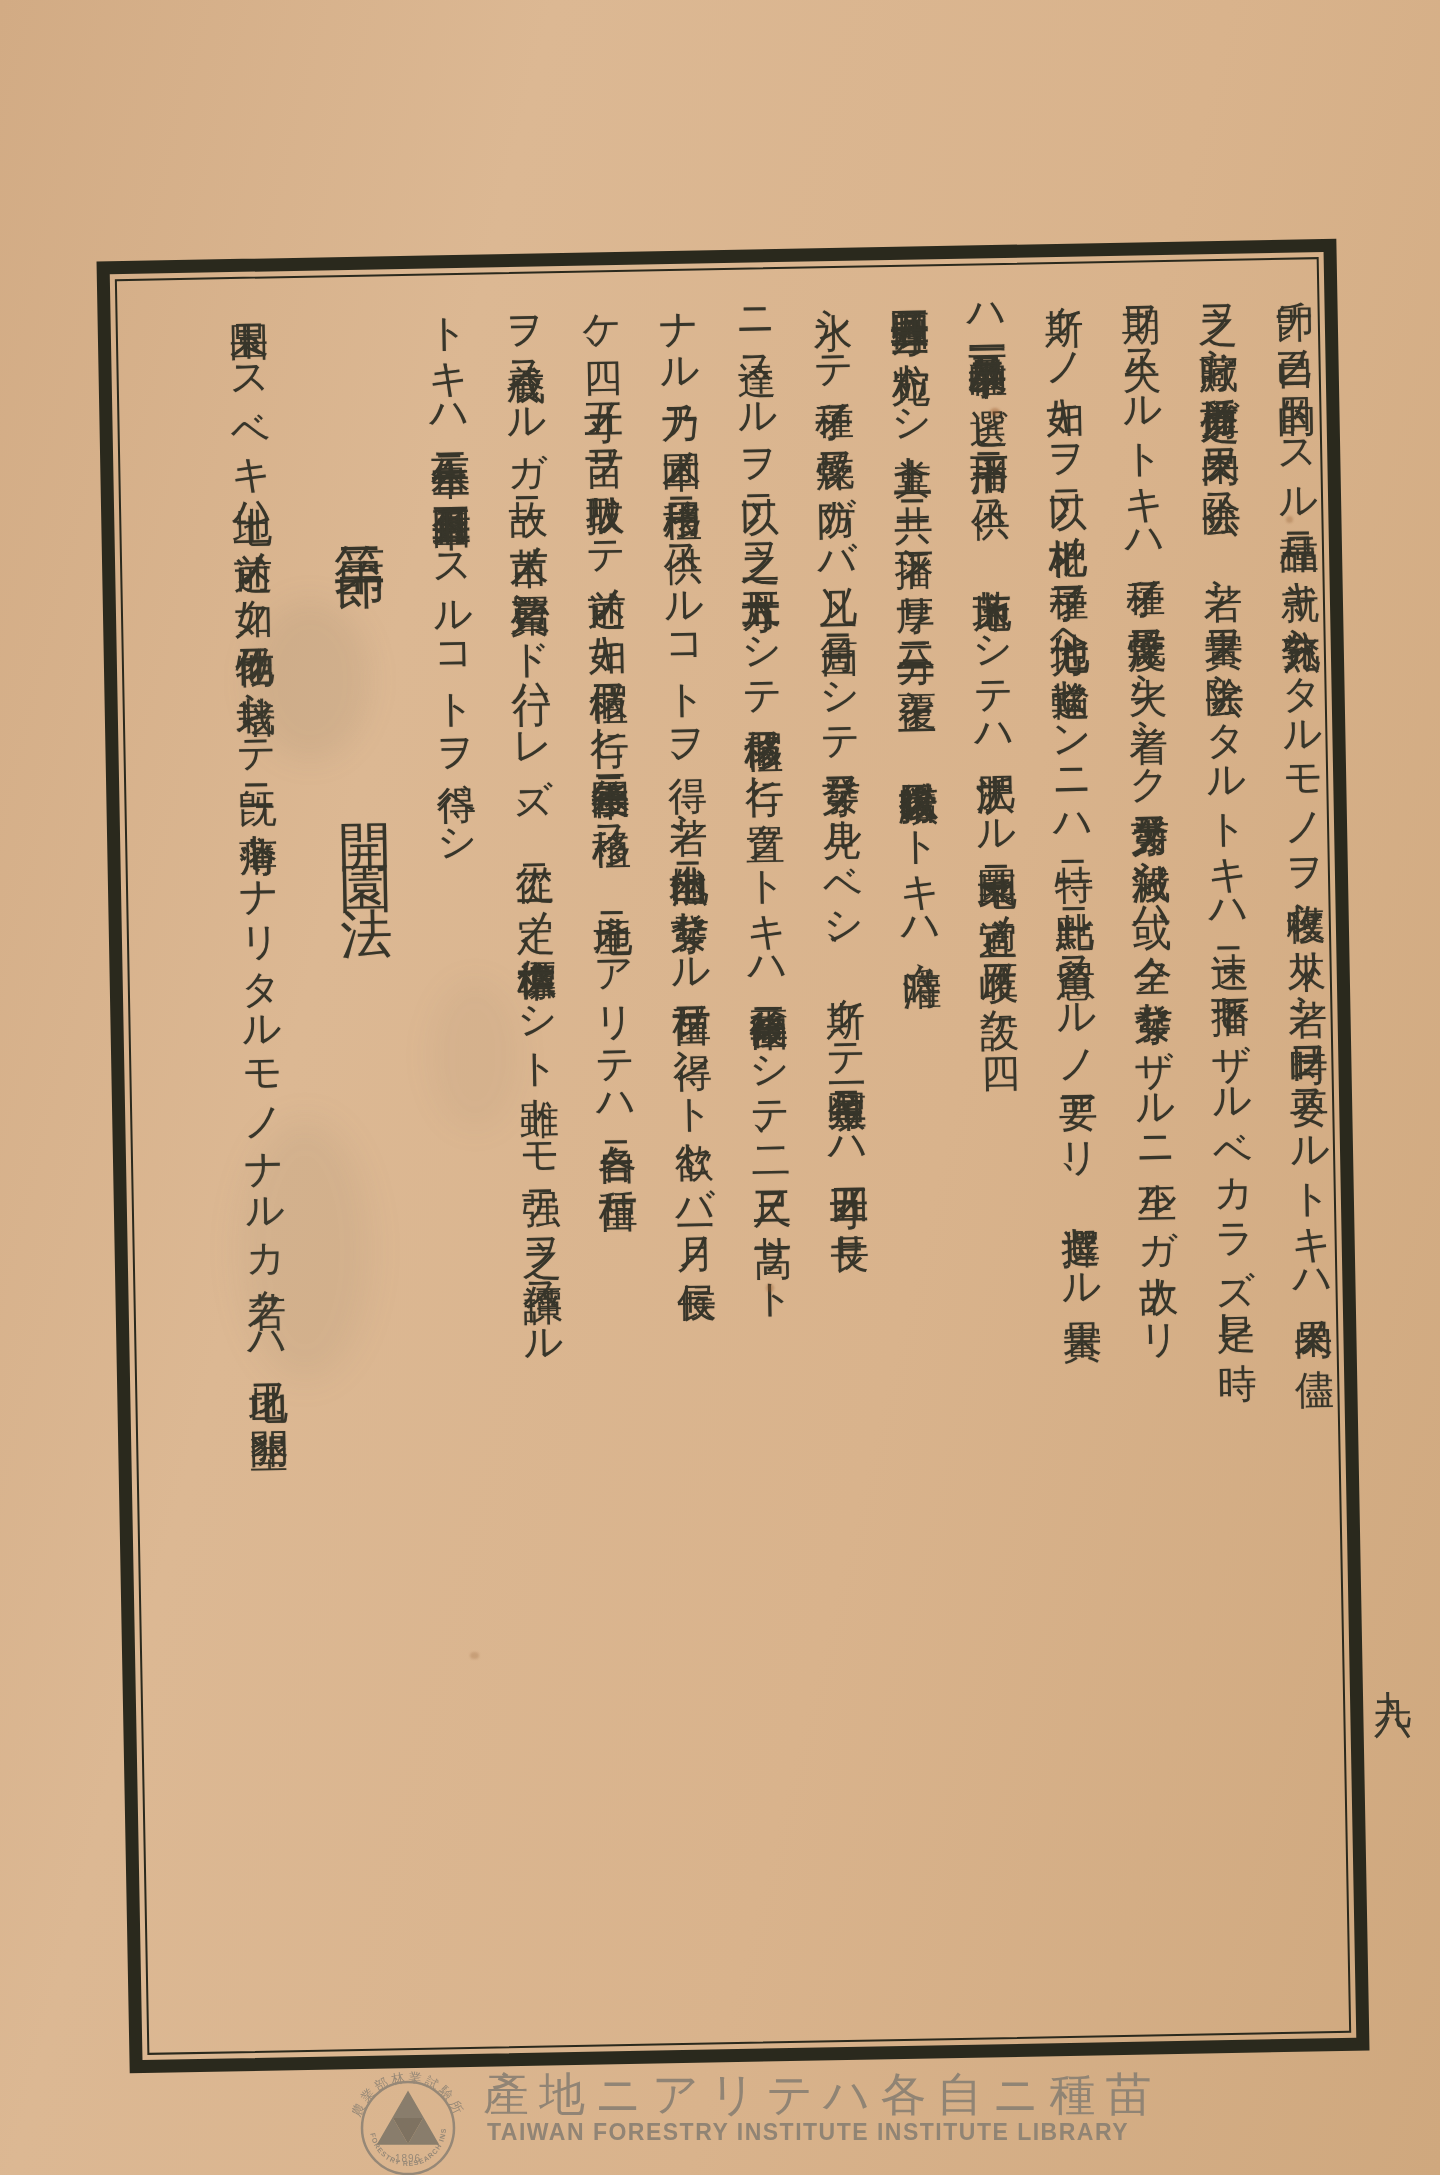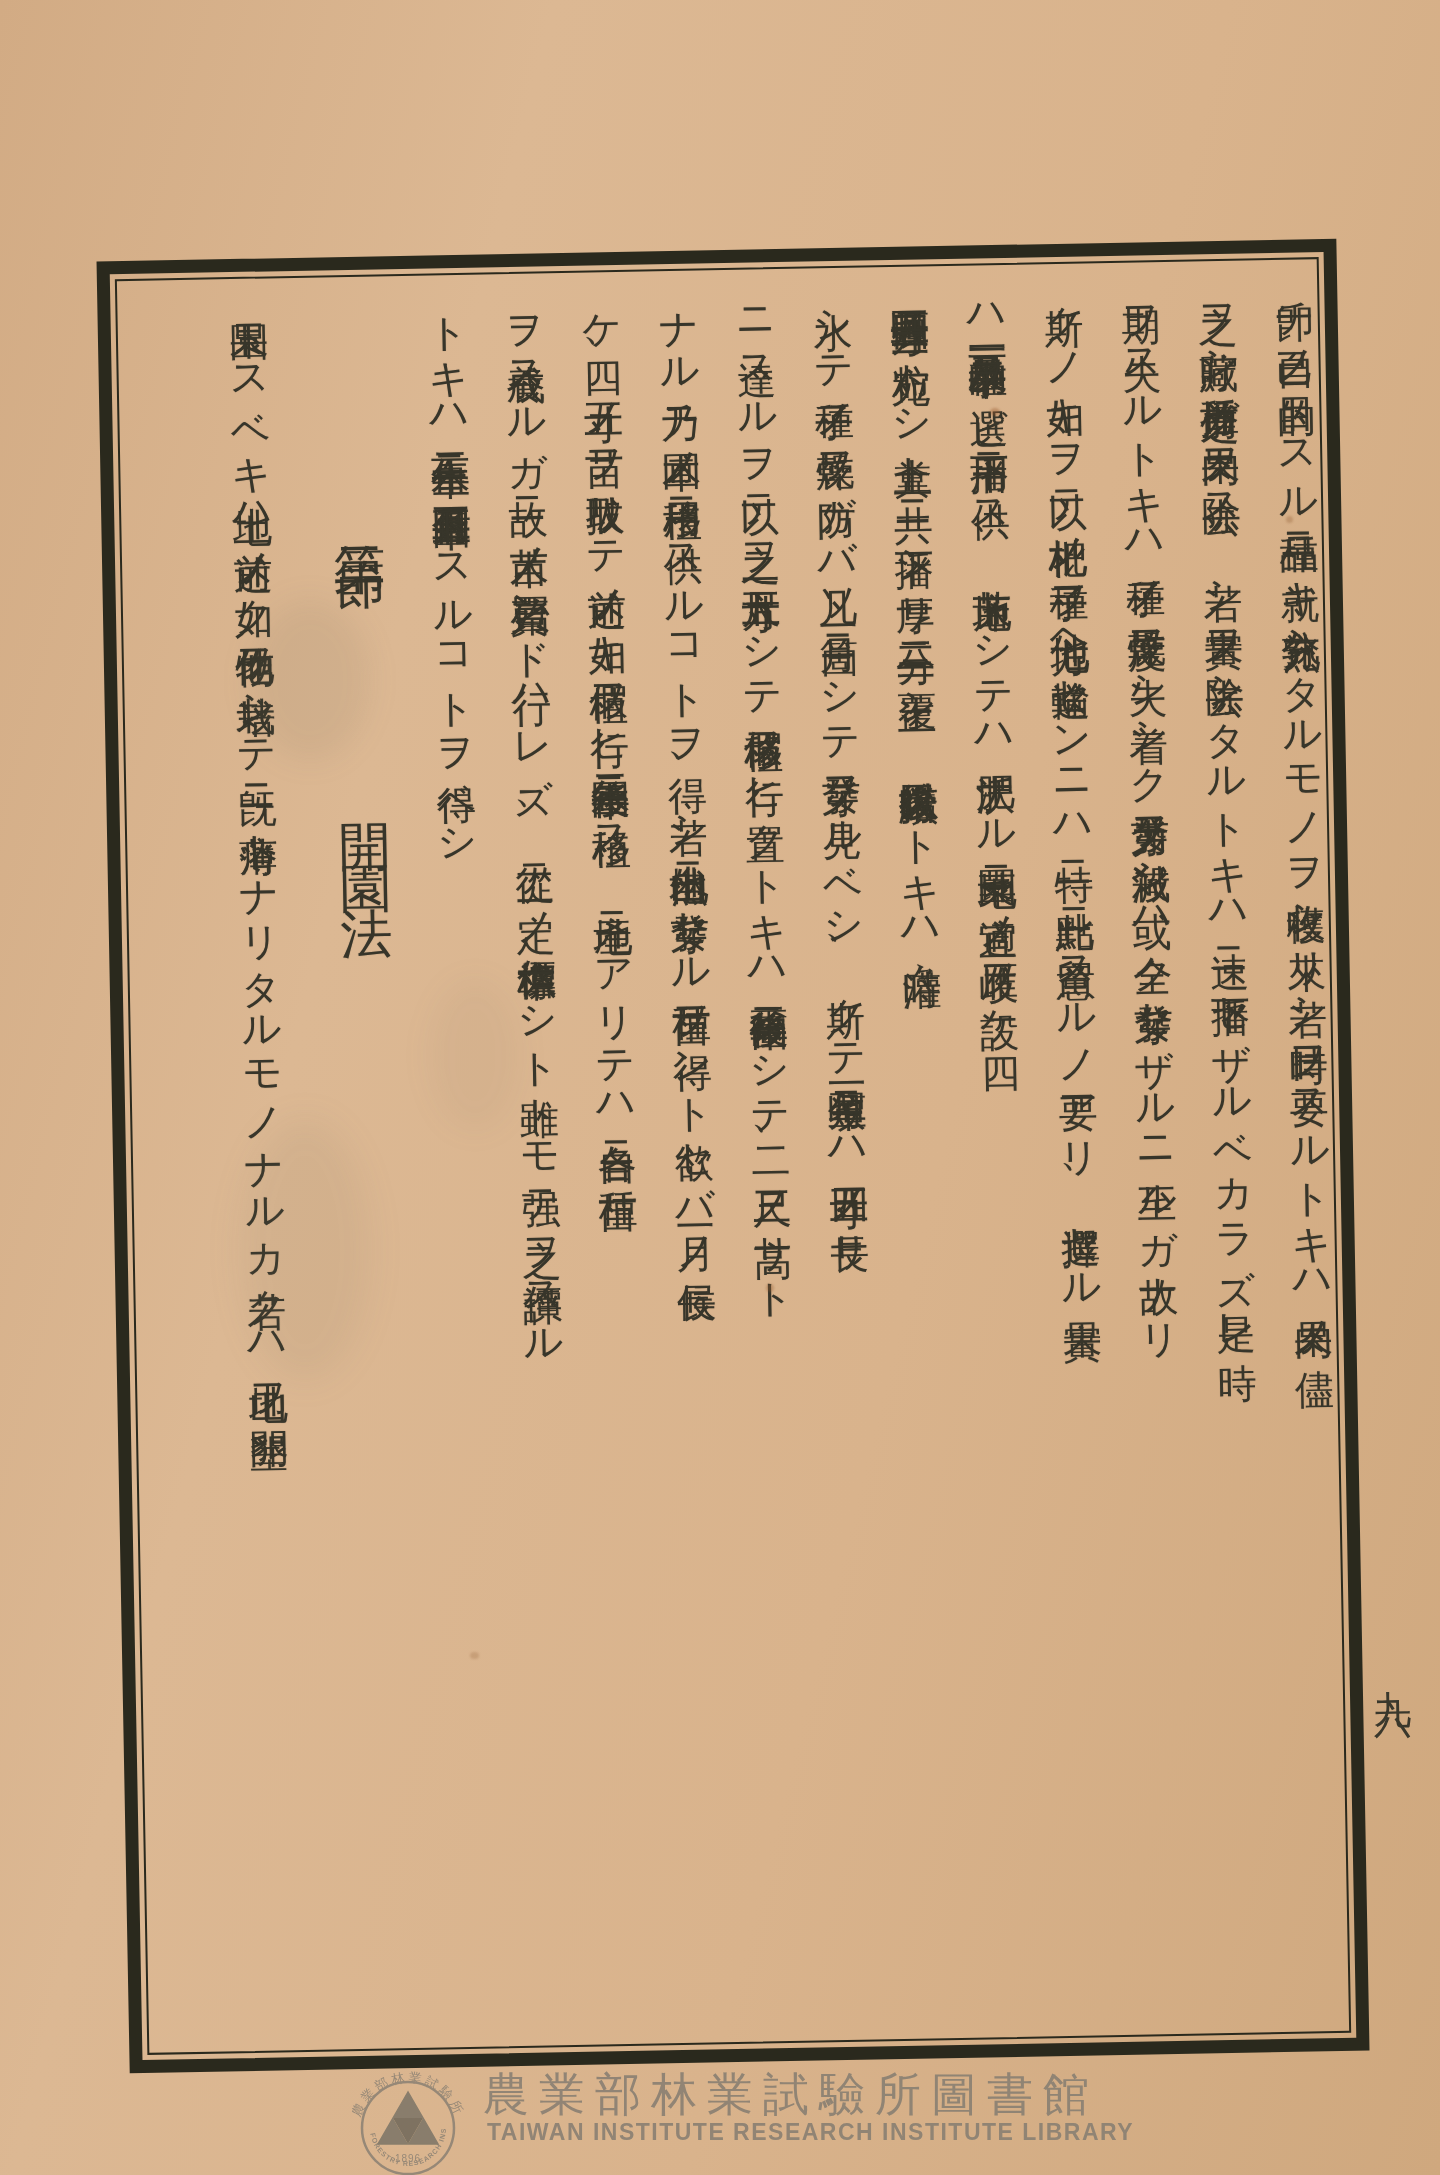--- a/index.html
+++ b/index.html
@@ -164,17 +164,17 @@
         <g fill="#7b7466">
           <path d="M58,52 L43,78 L73,78 Z"></path>
           <path d="M43,78 L28,104 L58,104 Z"></path>
           <path d="M73,78 L58,104 L88,104 Z"></path>
           <path d="M43,78 L73,78 L58,104 Z" fill="#6e6759"></path>
           <path d="M58,52 L28,104 L88,104 Z" fill="none" stroke="#7b7466" stroke-width="1.5"></path>
         </g>
         <text x="58" y="122" text-anchor="middle" font-size="10" fill="#8b8173" font-family="'Liberation Sans','DejaVu Sans',sans-serif" letter-spacing="1">1896</text>
       </g>
     </svg>
-    <div class="wm-cjk">農業部林業試驗所圖書館</div>
-    <div class="wm-en">TAIWAN INSTITUTE RESEARCH INSTITUTE LIBRARY</div>
+    <div class="wm-cjk">產地ニアリテハ各自ニ種苗</div>
+    <div class="wm-en">TAIWAN FORESTRY INSTITUTE INSTITUTE LIBRARY</div>
   </div>
 
 </div>
 
 </body></html>

